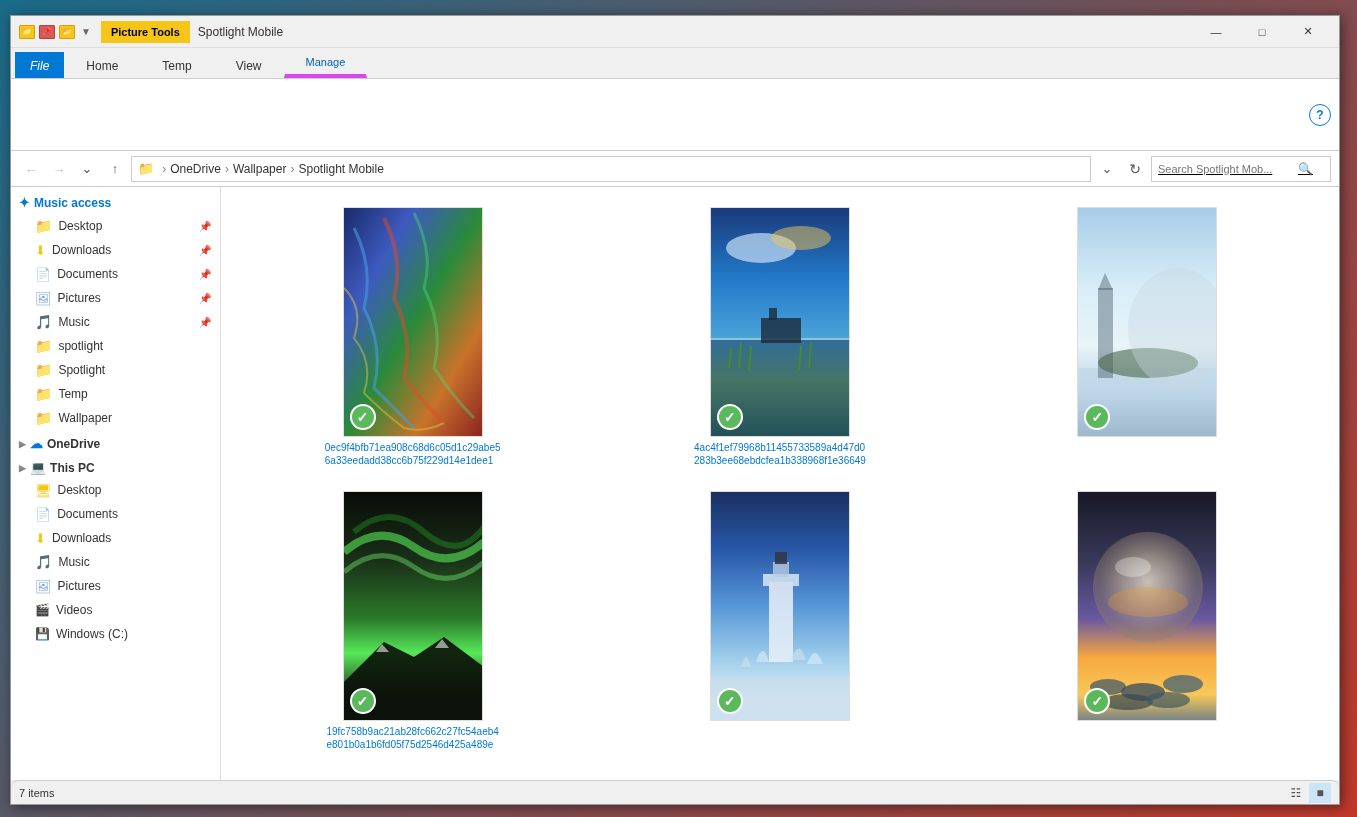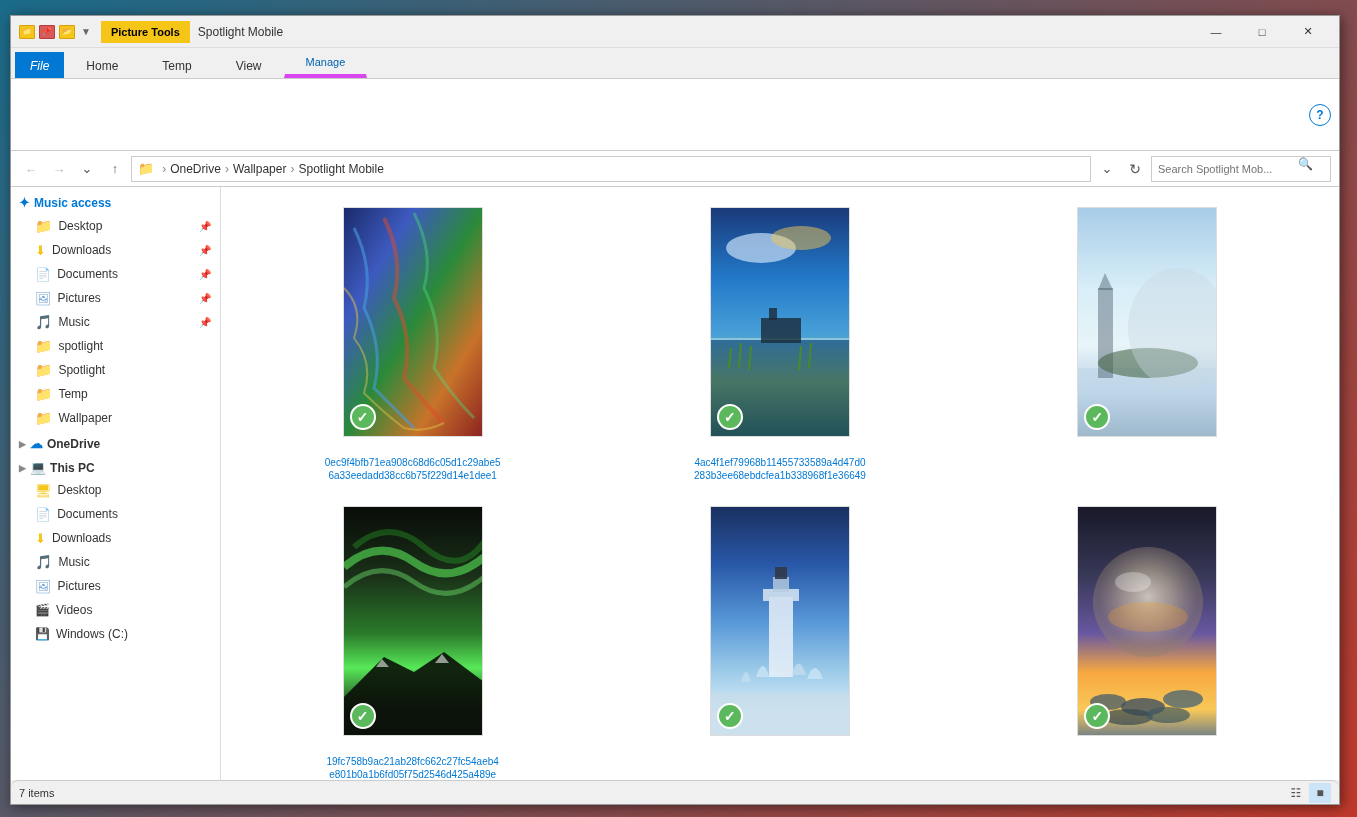--- a/index.html
+++ b/index.html
@@ -199,21 +199,23 @@
       cursor: pointer;
       color: #555;
       font-size: 14px;
     }
     .search-box {
       width: 180px;
       height: 26px;
       border: 1px solid #ccc;
       background: white;
       display: flex;
+      align-items: center;
       padding: 0 6px;
+      text-decoration: underline;
     }
     .search-box input {
       border: none;
       outline: none;
       font-size: 11px;
       color: #888;
       width: 140px;
       background: transparent;
     }
     .search-icon-btn {
@@ -340,22 +342,21 @@
       justify-content: center;
       color: white;
       font-size: 14px;
       font-weight: bold;
       border: 2px solid white;
     }
 
     .file-name {
       font-size: 10px;
       color: #0078d4;
-      text-align: center;
-      margin-top: 19px;
+      margin-top: 4px;
       word-break: break-all;
       max-width: 200px;
       line-height: 1.3;
     }
 
     
     .status-bar {
       height: 24px;
       background: #f0f0f0;
       border-top: 1px solid #ccc;

